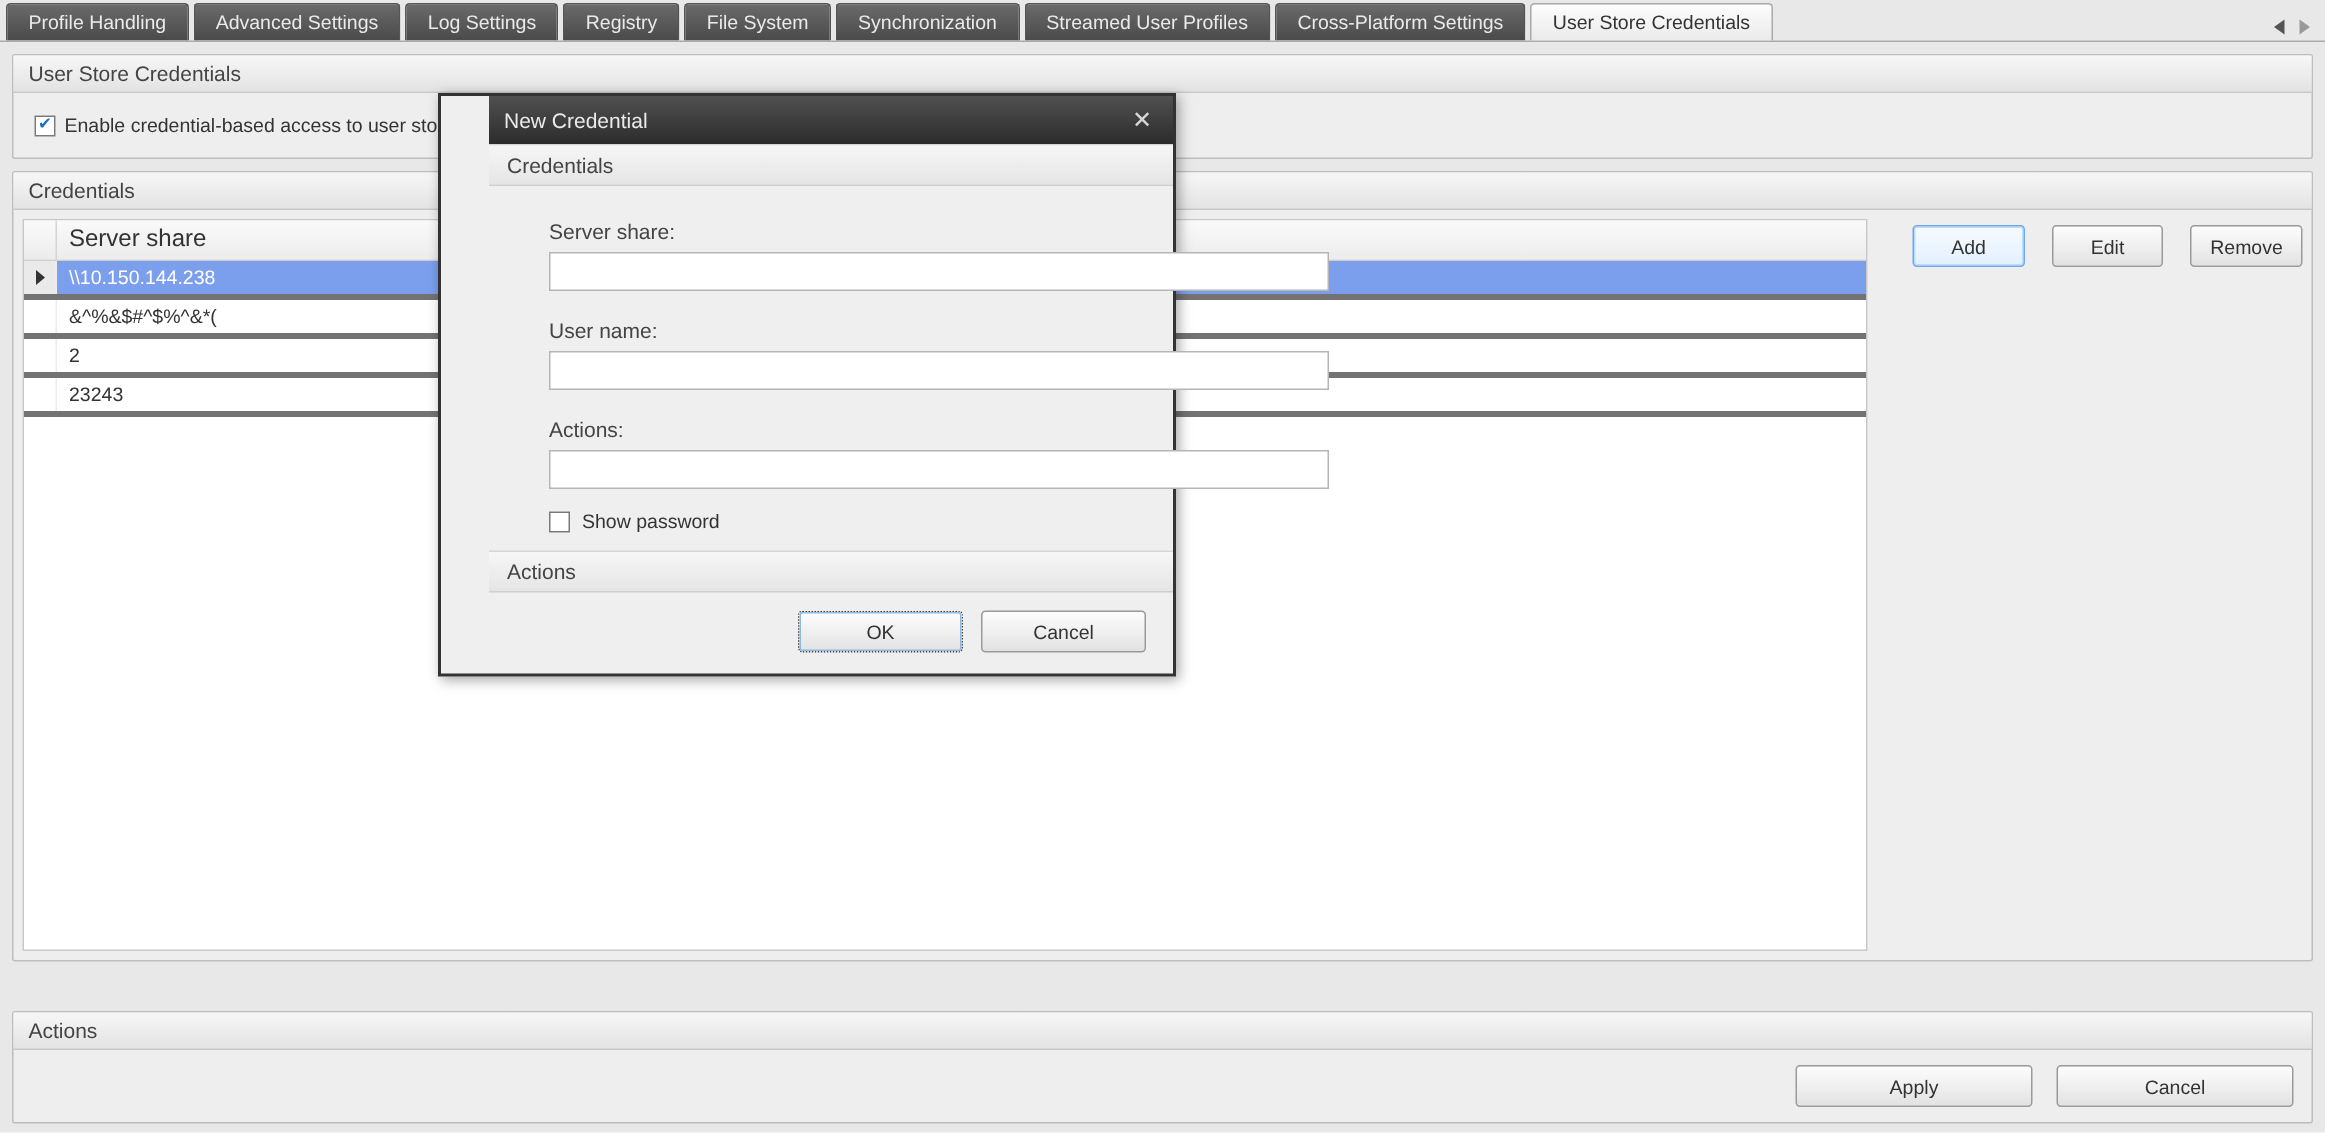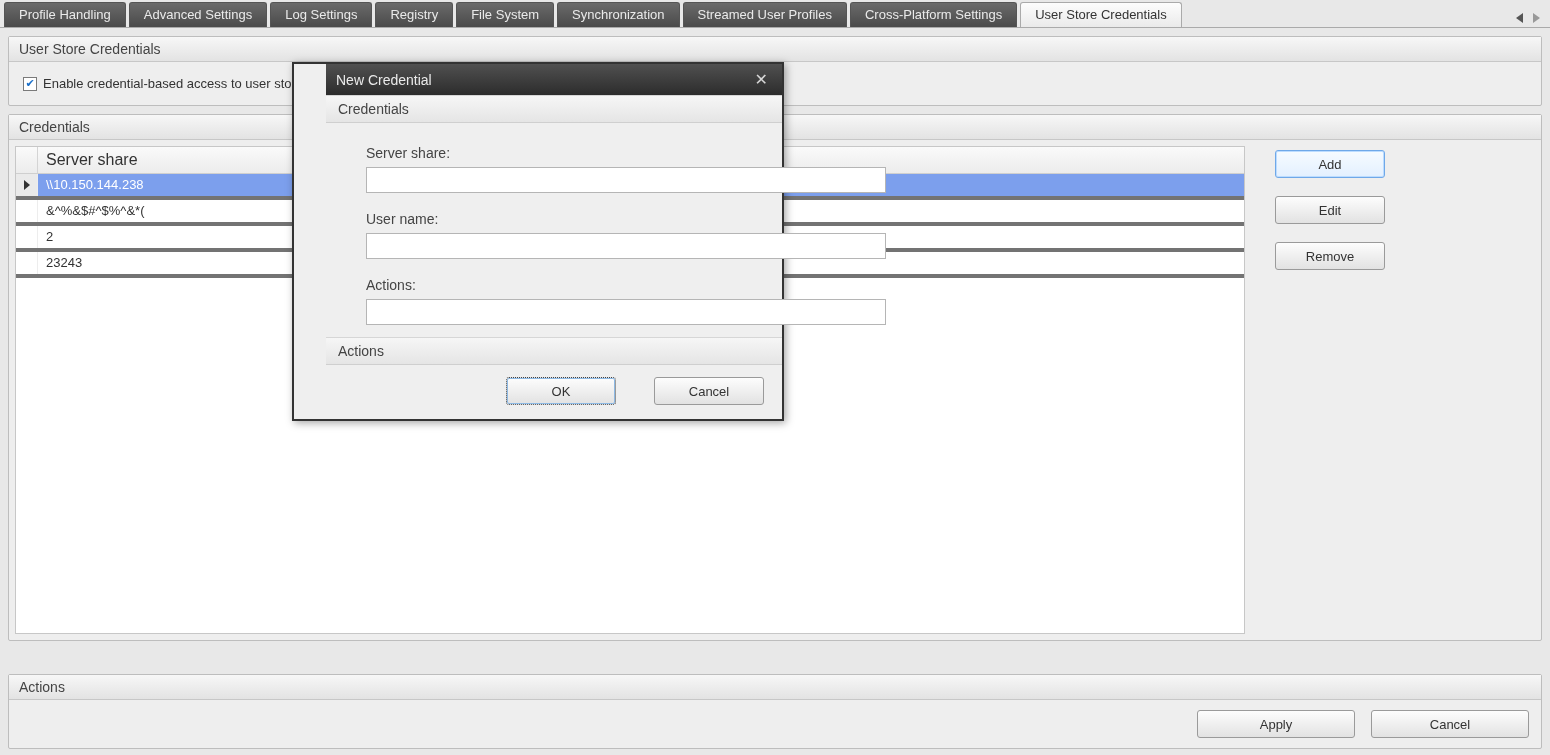--- a/index.html
+++ b/index.html
@@ -159,21 +159,21 @@
       width: 0;
       height: 0;
       border-top: 5px solid transparent;
       border-bottom: 5px solid transparent;
       border-left: 6px solid #333;
     }
 
     .side-buttons {
       width: 260px;
       display: flex;
-      flex-direction: column;
+      flex-direction: row;
       gap: 18px;
       padding-top: 4px;
     }
     .btn {
       width: 110px;
       height: 28px;
       border: 1px solid #9a9a9a;
       background: linear-gradient(to bottom, #fdfdfd, #e2e2e2);
       border-radius: 3px;
       cursor: pointer;
@@ -258,21 +258,21 @@
     .form-input.pw { letter-spacing: 2px; }
     .show-pw-row {
       display: flex;
       align-items: center;
       gap: 8px;
       margin-top: 14px;
     }
     .modal-actions {
       display: flex;
       justify-content: flex-end;
-      gap: 38px;
+      gap: 12px;
       padding: 12px 18px 14px 18px;
     }
     .btn.ok-focus {
       border: 1px dotted #444;
       outline: 1px solid #8db9e4;
       outline-offset: -2px;
     }
   </style>
 </head>
 <body>
@@ -364,20 +364,24 @@
     <div class="modal-group-body">
       <label class="form-label">Server share:</label>
       <input class="form-input" type="text" value="" style="">
 
       <label class="form-label" style="margin-top:18px">User name:</label>
       <input class="form-input" type="text" value="" style="">
 
       <label class="form-label" style="margin-top:18px">Actions:</label>
       <input class="form-input pw" type="password" value="" style="">
 
+      <div class="show-pw-row">
+        <span class="chk"></span>
+        <span>Show password</span>
+      </div>
     </div>
   </div>
 
   <div class="modal-group">
     <div class="modal-group-header">Actions</div>
     <div class="modal-actions">
       <button class="btn ok-focus">OK</button>
       <button class="btn">Cancel</button>
     </div>
   </div>

